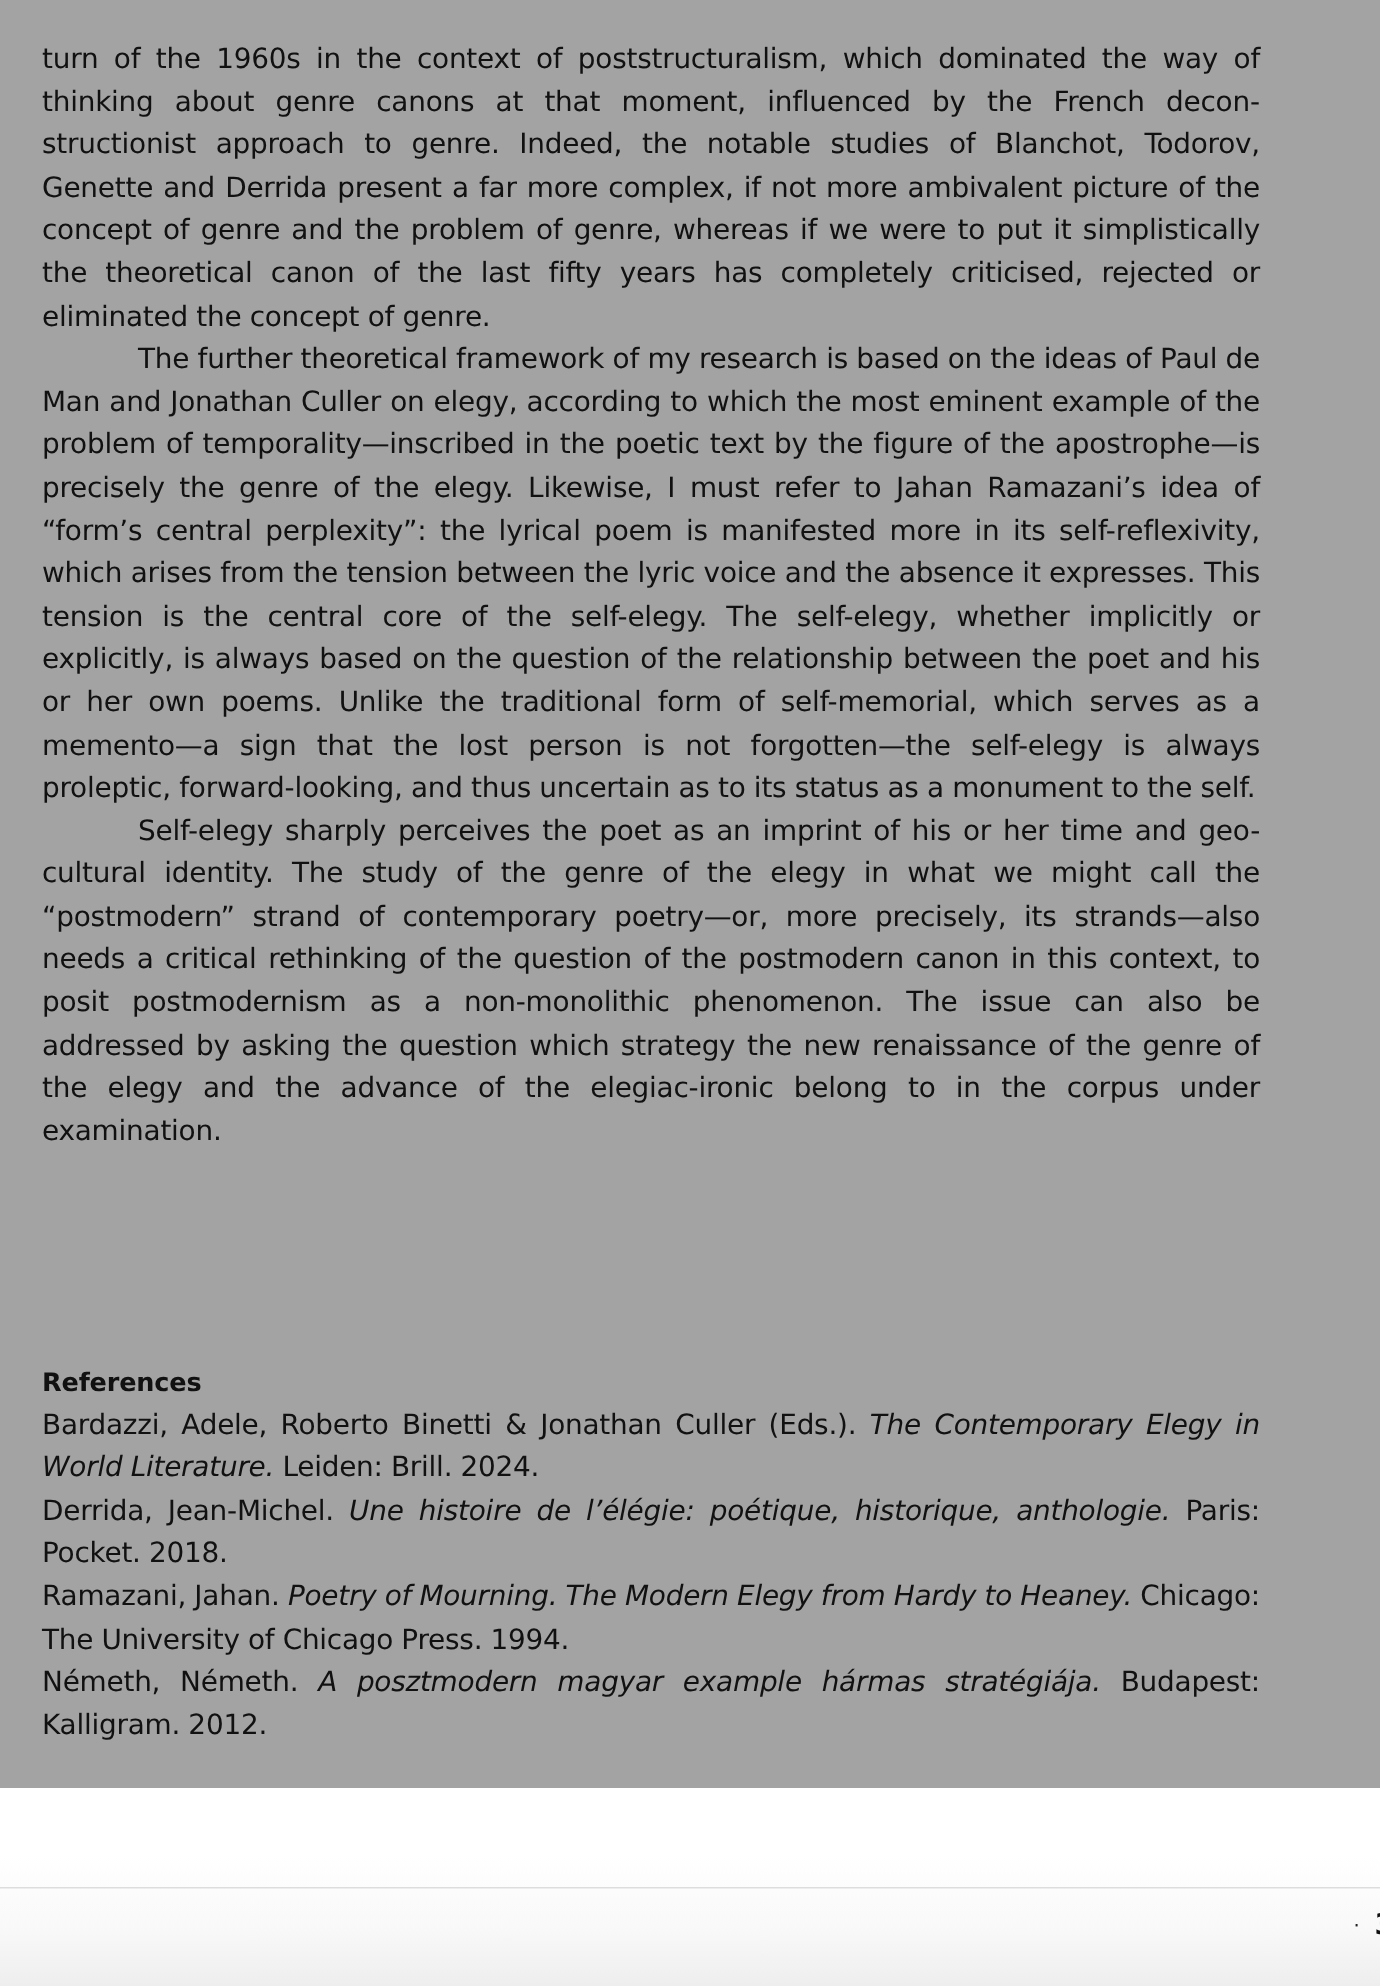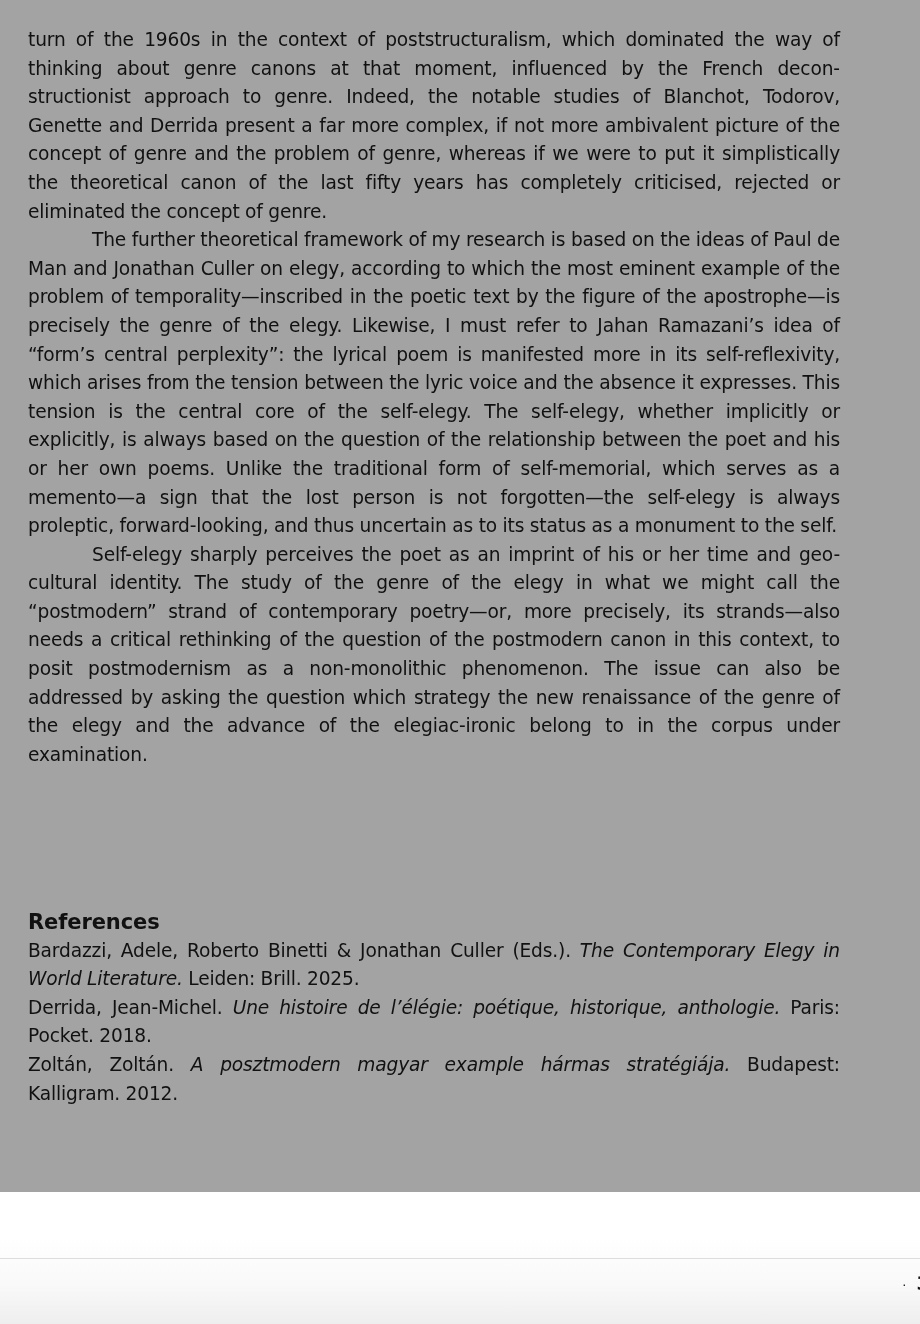--- a/index.html
+++ b/index.html
@@ -42,21 +42,21 @@
   p.indent {
     text-indent: 64px;
   }
   .refs-block {
     position: absolute;
     left: 28px;
     top: 908px;
     width: 812px;
   }
   .refs-title {
-    font-size: 21px;
+    font-size: 17px;
     font-weight: bold;
     line-height: 28.6px;
     margin: 0 0 0 0;
     letter-spacing: -0.1px;
   }
   p.ref-item {
     margin: 0;
     font-size: 18.6px;
     line-height: 28.6px;
     text-align: justify;
@@ -113,31 +113,34 @@
   <div class="content">
     <p class="body-par">turn of the 1960s in the context of poststructuralism, which dominated the way of thinking about genre canons at that moment, influenced by the French decon­structionist approach to genre. Indeed, the notable studies of Blanchot, Todorov, Genette and Derrida present a far more complex, if not more ambivalent picture of the concept of genre and the problem of genre, whereas if we were to put it simplistically the theoretical canon of the last fifty years has completely criticised, rejected or eliminated the concept of genre.</p>
     <p class="body-par indent">The further theoretical framework of my research is based on the ideas of Paul de Man and Jonathan Culler on elegy, according to which the most eminent example of the problem of temporality—inscribed in the poetic text by the figure of the apostrophe—is precisely the genre of the elegy. Likewise, I must refer to Ja­han Ramazani’s idea of “form’s central perplexity”: the lyrical poem is manifested more in its self-reflexivity, which arises from the tension between the lyric voice and the absence it expresses. This tension is the central core of the self-elegy. The self-elegy, whether implicitly or explicitly, is always based on the question of the relationship between the poet and his or her own poems. Unlike the traditional form of self-memorial, which serves as a memento—a sign that the lost person is not forgotten—the self-elegy is always proleptic, forward-looking, and thus un­certain as to its status as a monument to the self.</p>
     <p class="body-par indent">Self-elegy sharply perceives the poet as an imprint of his or her time and geo-cultural identity. The study of the genre of the elegy in what we might call the “postmodern” strand of contemporary poetry—or, more precisely, its strands—also needs a critical rethinking of the question of the postmodern canon in this context, to posit postmodernism as a non-monolithic phenomenon. The issue can also be addressed by asking the question which strategy the new renaissance of the genre of the elegy and the advance of the elegiac-ironic belong to in the cor­pus under examination.</p>
   </div>
 
   <div class="refs-block">
     <div class="refs-title">References</div>
 
     <p class="ref-item">
-      <span>Bardazzi, Adele, Roberto Binetti &amp; Jonathan Culler (Eds.). </span><i>The Contemporary Elegy in World Literature.</i><span> Leiden: Brill. 2025.</span>
+      <span>Bardazzi, Adele, Roberto Binetti &amp; Jonathan Culler (Eds.). </span><i>The Contemporary Elegy in World Literature.</i><span> Leiden: Brill. 2024.</span>
     </p>
 
     <p class="ref-item">
       <span>Derrida, Jean-Michel. </span><i>Une histoire de l’élégie: poétique, historique, anthologie.</i><span> Paris: Pocket. 2018.</span>
     </p>
 
 
+    <p class="ref-item">
+      <span>Ramazani, Jahan. </span><i>Poetry of Mourning. The Modern Elegy from Hardy to Heaney.</i><span> Chicago: The University of Chicago Press. 1994.</span>
+    </p>
 
     <p class="ref-item">
-      <span>Zoltán, Zoltán. </span><i>A posztmodern magyar example hármas stratégiája.</i><span> Budapest: Kalligram. 2012.</span>
+      <span>Németh, Németh. </span><i>A posztmodern magyar example hármas stratégiája.</i><span> Budapest: Kalligram. 2012.</span>
     </p>
   </div>
 
   <div class="bottom-shade"></div>
   <div class="footer-rule"></div>
 
   <div class="footer">
     <span class="dot">·</span><span class="pagenum">31</span><span class="dot">·</span>
   </div>
 

